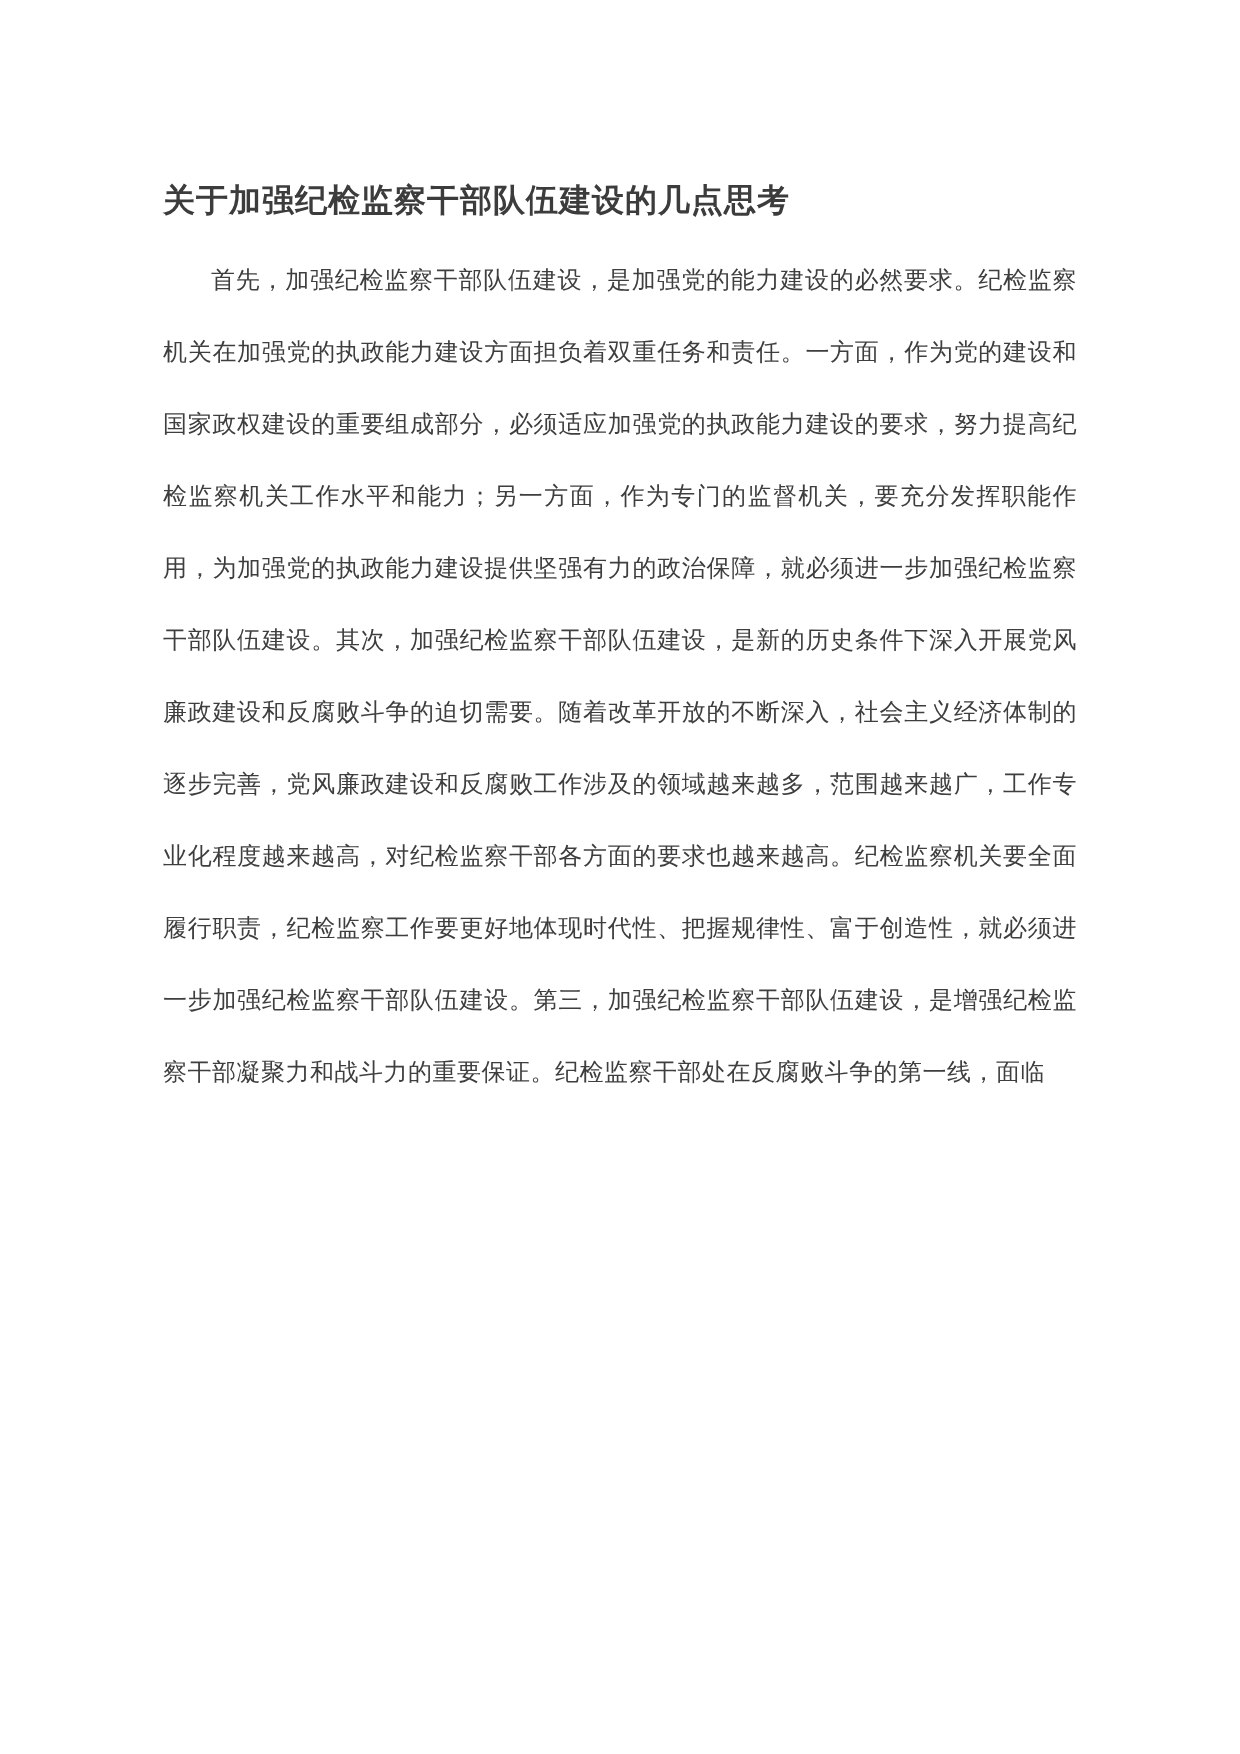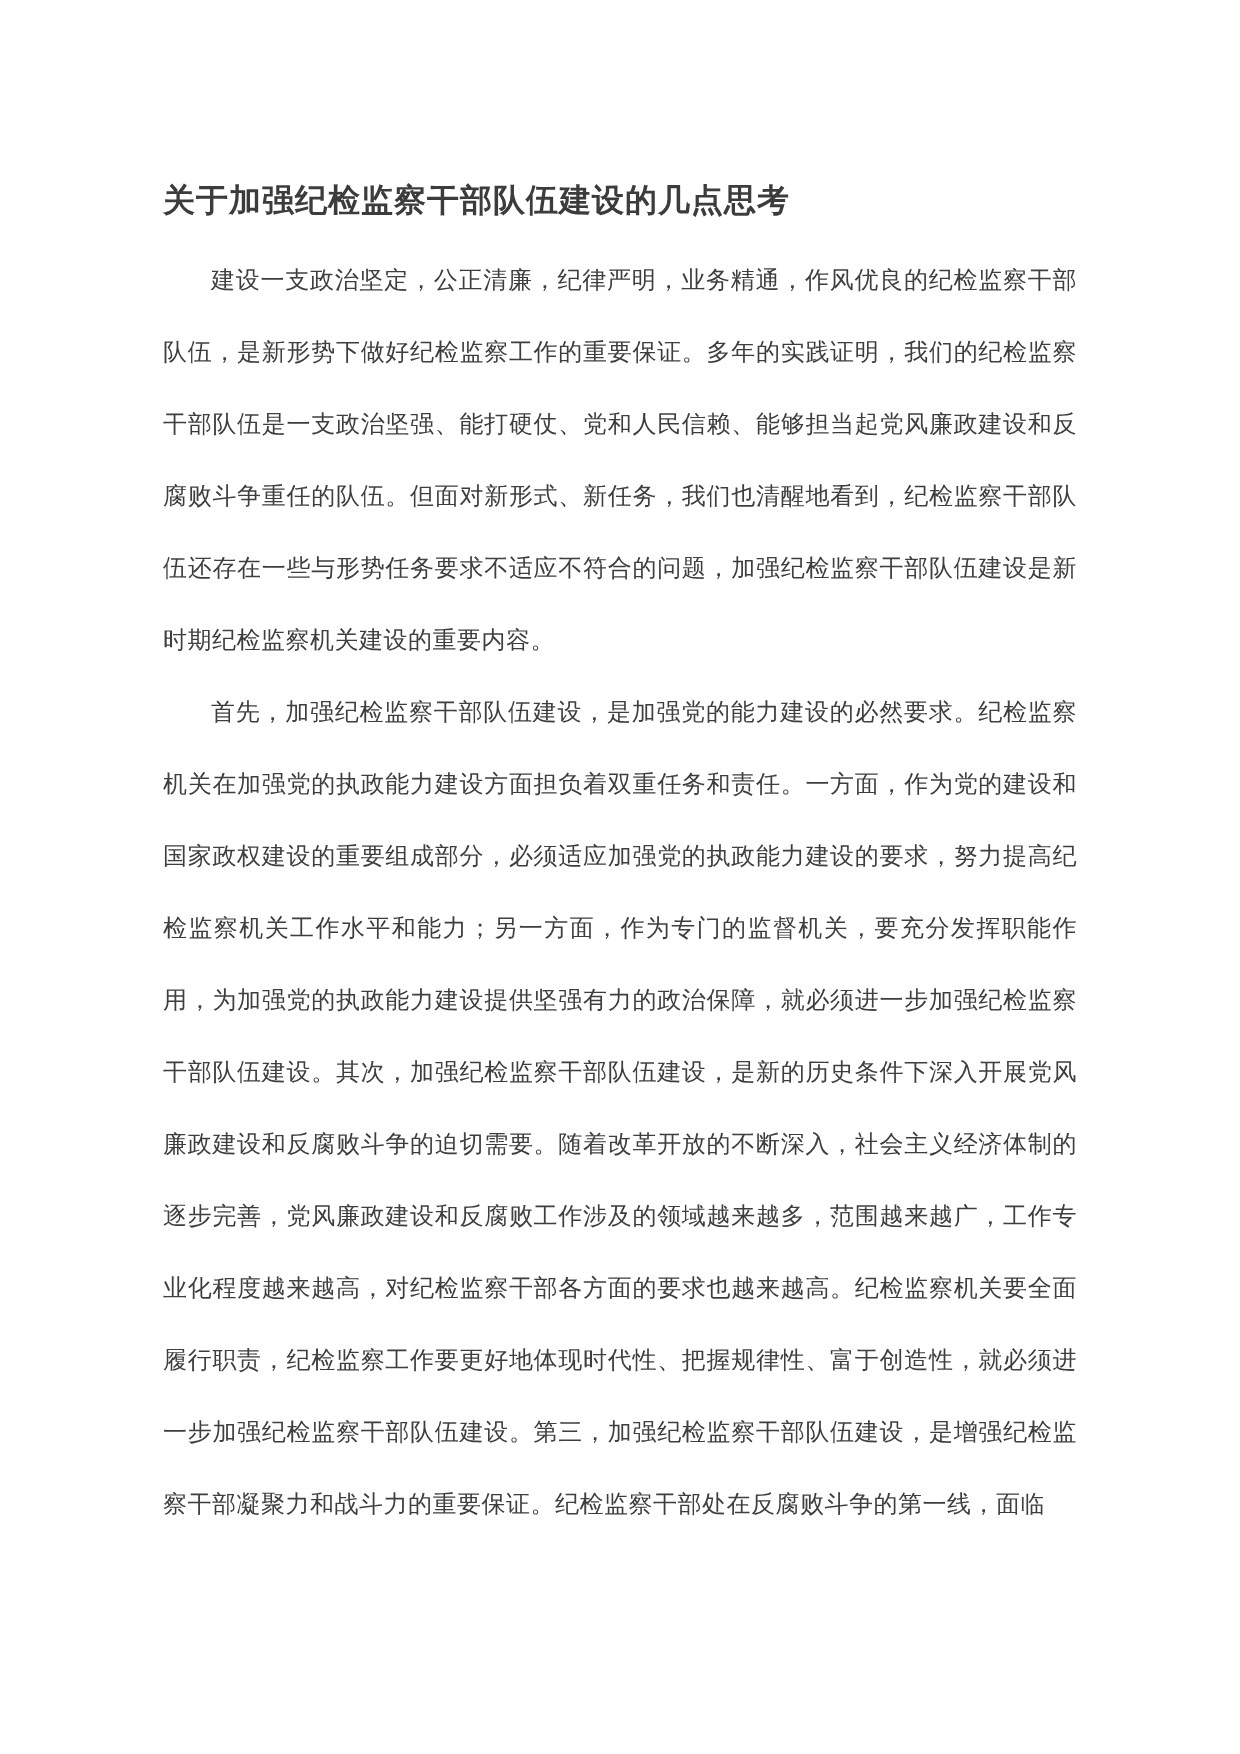--- a/index.html
+++ b/index.html
@@ -48,17 +48,16 @@
       letter-spacing: 0.5px;
       text-align: left;
     }
   </style>
 </head>
 <body>
 
 <div class="page">
   <h1 class="doc-title">关于加强纪检监察干部队伍建设的几点思考</h1>
 
-  <p class="body-para">建设一支政治坚定，公正清廉，纪律严明，业务精通，作风优良的纪检监察干部队伍，是新形势下做好纪检监察工作的重要保证。多年的实践证明，我们的纪检监察干部队伍是一支政治坚强、能打硬仗、党和人民信赖、能够担当起党风廉政建设和反腐败斗争重任的队伍。但面对新形式、新任务，我们也清醒地看到，纪检监察干部队伍还存在一些与形势任务要求不适应不符合的问题，加强纪检监察干部队伍建设是新时期纪检监察机关建设的重要内容。</p>
 
 
   <p class="body-para">首先，加强纪检监察干部队伍建设，是加强党的能力建设的必然要求。纪检监察机关在加强党的执政能力建设方面担负着双重任务和责任。一方面，作为党的建设和国家政权建设的重要组成部分，必须适应加强党的执政能力建设的要求，努力提高纪检监察机关工作水平和能力；另一方面，作为专门的监督机关，要充分发挥职能作用，为加强党的执政能力建设提供坚强有力的政治保障，就必须进一步加强纪检监察干部队伍建设。其次，加强纪检监察干部队伍建设，是新的历史条件下深入开展党风廉政建设和反腐败斗争的迫切需要。随着改革开放的不断深入，社会主义经济体制的逐步完善，党风廉政建设和反腐败工作涉及的领域越来越多，范围越来越广，工作专业化程度越来越高，对纪检监察干部各方面的要求也越来越高。纪检监察机关要全面履行职责，纪检监察工作要更好地体现时代性、把握规律性、富于创造性，就必须进一步加强纪检监察干部队伍建设。第三，加强纪检监察干部队伍建设，是增强纪检监察干部凝聚力和战斗力的重要保证。纪检监察干部处在反腐败斗争的第一线，面临</p>
 </div>
 
 </body></html>

